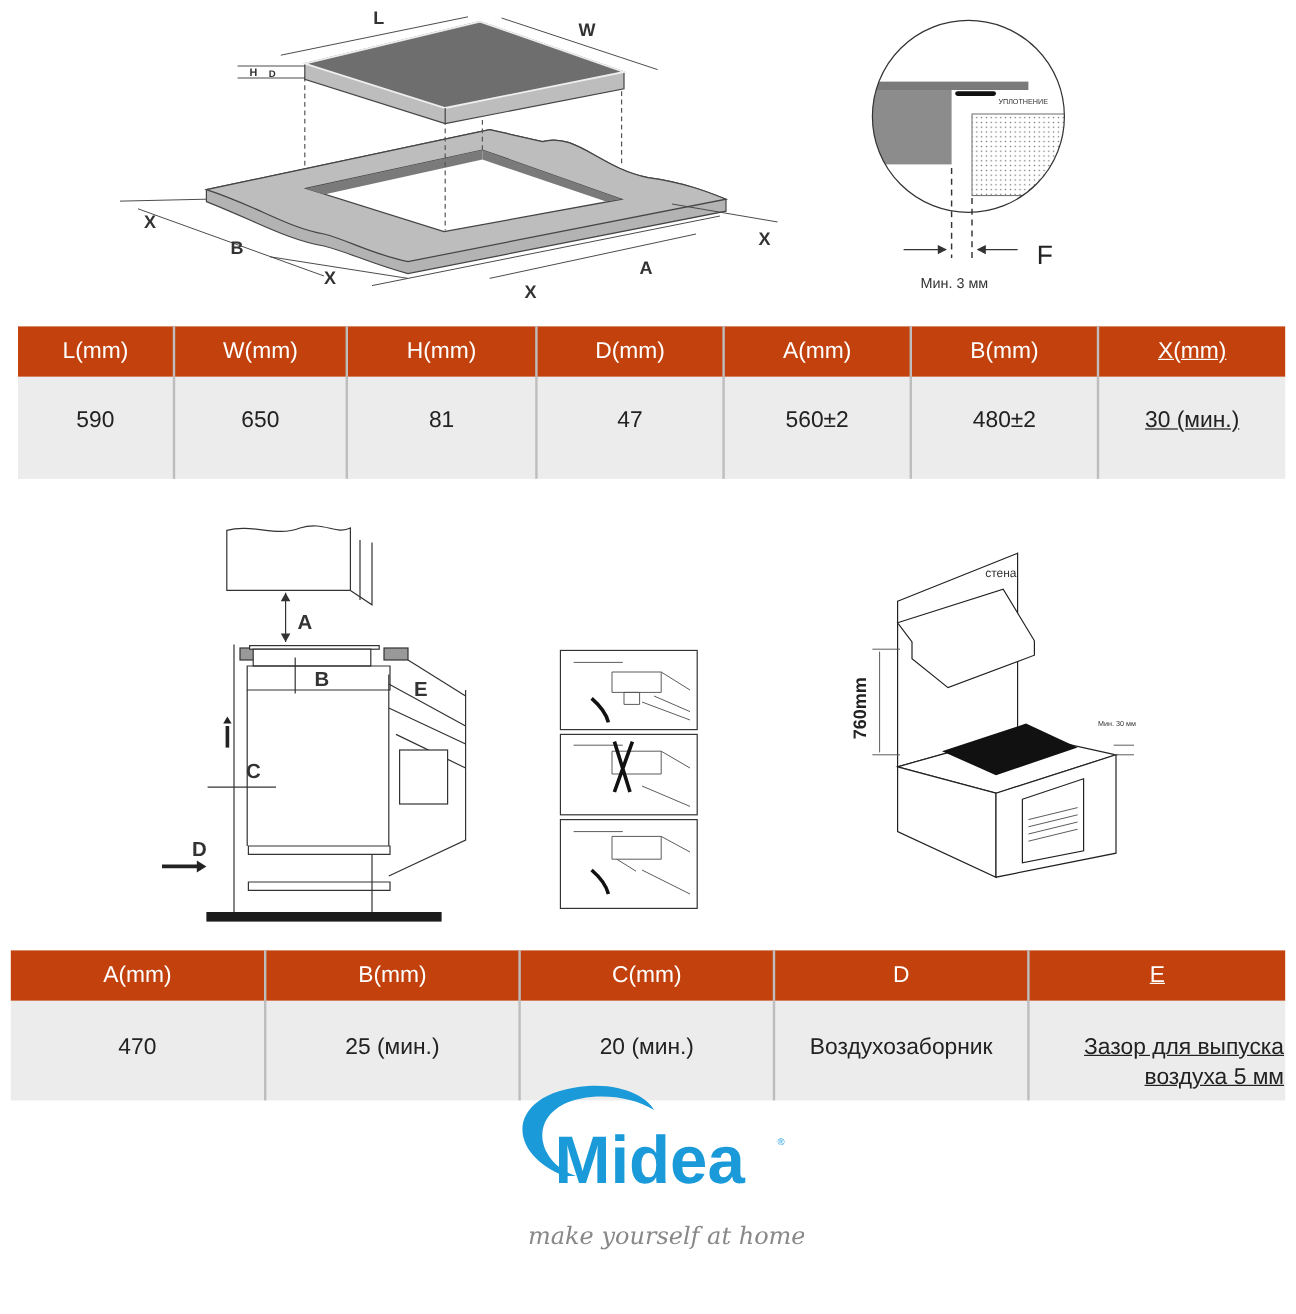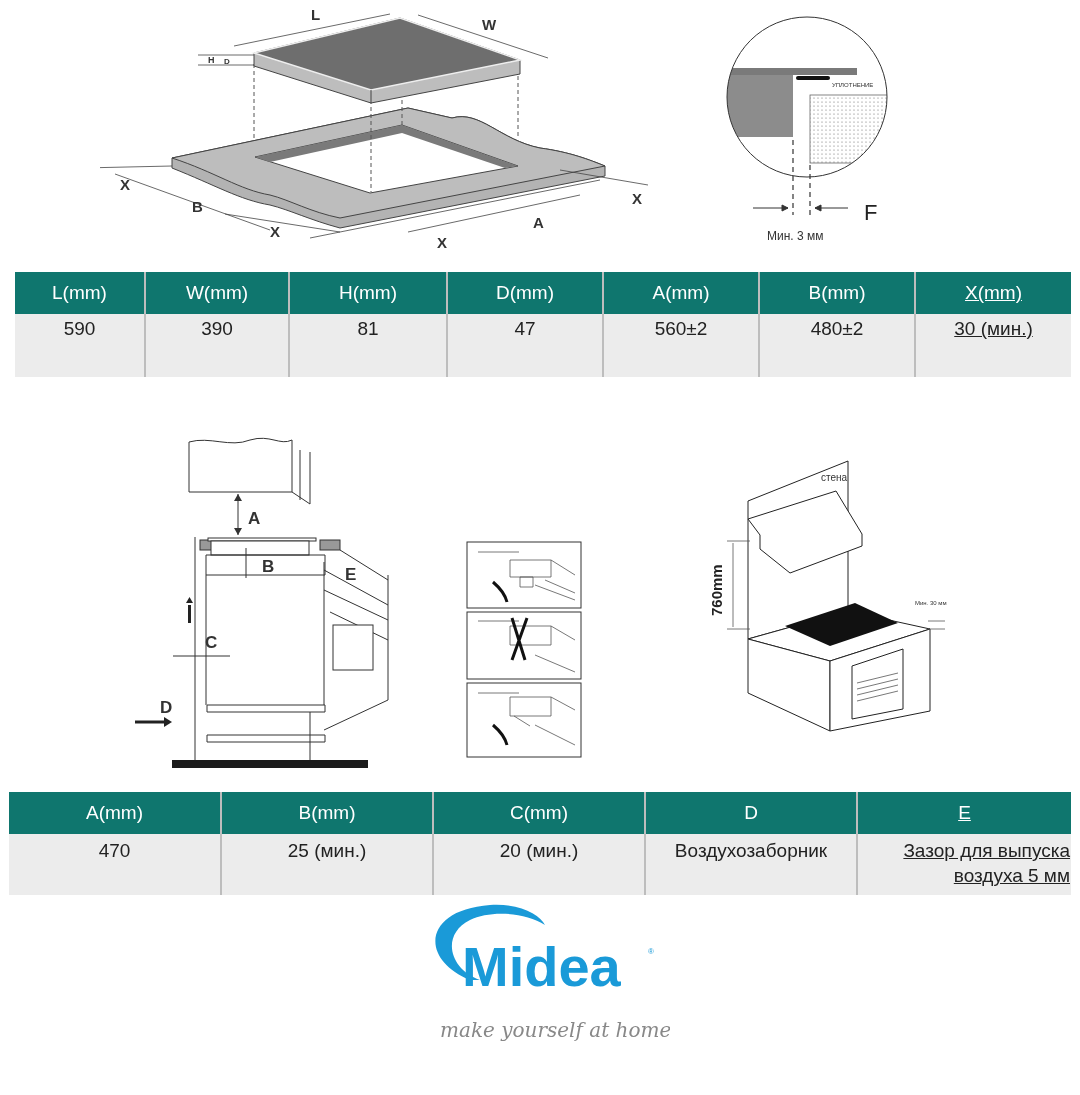--- a/index.html
+++ b/index.html
@@ -1,21 +1,21 @@
 <!DOCTYPE html>
 <html><head>
 <meta charset="utf-8">
 <style>
   html, body { margin:0; padding:0; background:#ffffff; }
   body { width:1080px; height:1095px; position:relative; overflow:hidden; font-family:"Liberation Sans", sans-serif; color:#222; }
   .abs { position:absolute; }
   svg { display:block; }
   .spec-table { position:absolute; border-collapse:collapse; table-layout:fixed; }
-  .spec-table th { background:#0f766e; color:#fff; font-weight:normal; font-size:19px; height:42px; border-right:2px solid #bdbdbd; text-align:center; padding:0; }
-  .spec-table td { background:#ececec; font-size:19px; vertical-align:top; text-align:center; border-right:2px solid #bdbdbd; padding-top:4px; color:#222; }
+  .spec-table th { background:#c2410c; color:#fff; font-weight:normal; font-size:19px; height:42px; border-right:2px solid #bdbdbd; text-align:center; padding:0; }
+  .spec-table td { background:#ececec; font-size:19px; vertical-align:top; text-align:center; border-right:2px solid #bdbdbd; padding-top:26px; color:#222; }
   .spec-table th:last-child, .spec-table td:last-child { border-right:none;text-decoration:underline; }
   .t1 td { height:58px; }
   .t2 td { height:56px; line-height:25px; }
   .t2 td.left { text-align:right; padding-left:14px; }
   .lbl { font-family:"Liberation Sans", sans-serif; font-weight:bold; fill:#333; }
   .logo-text { font-family:"Liberation Sans", sans-serif; font-weight:bold; fill:#1a9ad8; }
   .tagline { font-family:"DejaVu Serif", serif; font-style:italic; fill:#888; }
 </style>
 </head>
 <body>
@@ -116,21 +116,21 @@
       <th>H(mm)</th>
       <th>D(mm)</th>
       <th>A(mm)</th>
       <th>B(mm)</th>
       <th>X(mm)</th>
     </tr>
   </thead>
   <tbody>
     <tr>
       <td>590</td>
-      <td>390</td>
+      <td>650</td>
       <td>81</td>
       <td>47</td>
       <td>560±2</td>
       <td>480±2</td>
       <td>30 (мин.)</td>
     </tr>
   </tbody>
 </table>
 
 <div class="abs" style="left:130px;top:430px;width:280px;height:345px;">

